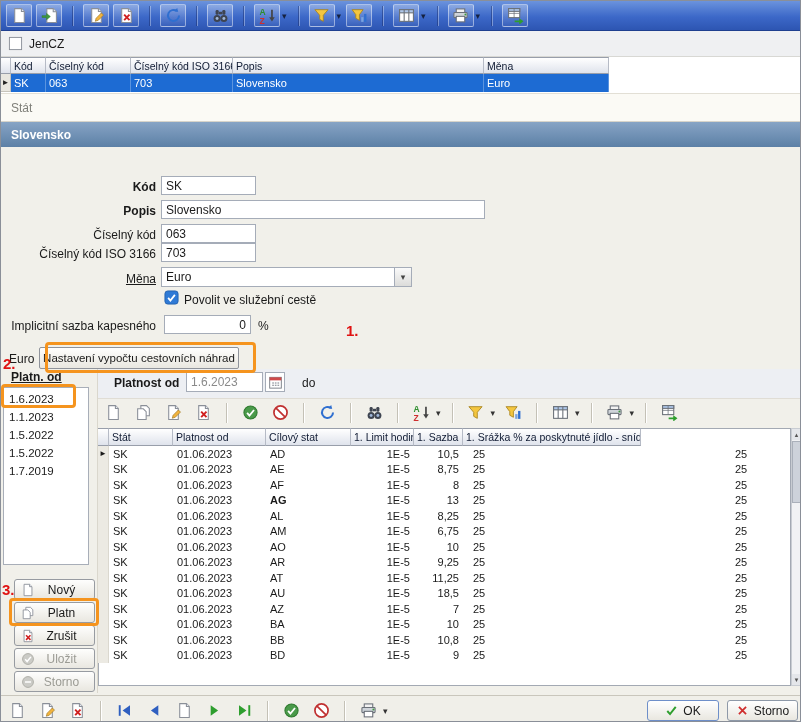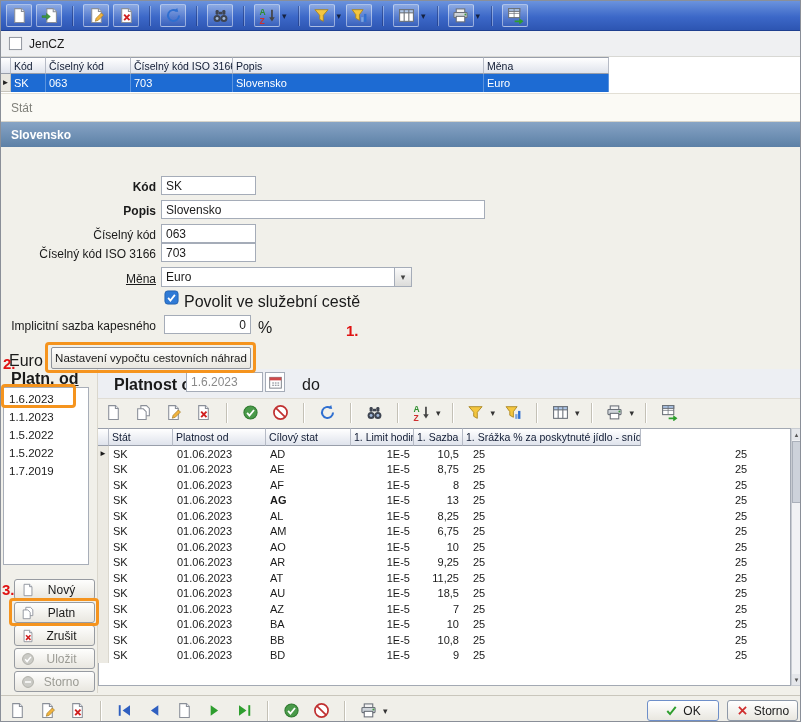--- a/index.html
+++ b/index.html
@@ -31,21 +31,21 @@
   .rt-sel{background:#eceae3;border-right:1px solid #dbd8cf;justify-content:center;font-size:8px;padding:0}
   .al{justify-content:flex-start}
   .ar{justify-content:flex-end}
   .p1{justify-content:flex-start;padding-left:10px}
   .p2{justify-content:flex-start;padding-left:94px}
   
   .stat-bar{position:absolute;left:0;top:92px;width:801px;height:29px;background:#fbfaf5;border-top:1px solid #e2dfd5;border-bottom:1px solid #d7d4ca;display:flex;align-items:center;padding-left:10px;color:#80807a}
   .slov-bar{position:absolute;left:0;top:121px;width:801px;height:25px;background:linear-gradient(#87a4c5,#5c80a6);display:flex;align-items:center;padding-left:10px;color:#fff;font-weight:bold}
   .jencz{position:absolute;left:0;top:30px;width:801px;height:26px;background:#eff0f2;border-bottom:1px solid #d8d8d4;display:flex;align-items:center;gap:6px;padding-left:7px}
   
-  .lbl{position:absolute;font-size:16px;white-space:nowrap}
+  .lbl{position:absolute;font-size:12px;white-space:nowrap}
   .lblr{position:absolute;width:150px;text-align:right;font-size:12px;white-space:nowrap}
   .b{font-weight:bold}
   .u{text-decoration:underline;cursor:pointer}
   .inp{position:absolute;background:#fff;border:1px solid #a5acb8;font-size:12px;display:flex;align-items:center;padding:0 4px;white-space:nowrap;overflow:hidden}
   .inp.num{justify-content:flex-end}
   .combo{position:absolute;background:#fff;border:1px solid #a5acb8;display:flex;align-items:stretch}
   .combo .val{flex:1;display:flex;align-items:center;padding:0 4px;font-size:12px}
   .combo .dd{width:17px;background:linear-gradient(#fafafa,#dcdcda);border-left:1px solid #a5acb8;display:flex;align-items:center;justify-content:center;font-size:9px;color:#444;cursor:pointer}
   .btn{position:absolute;border:1px solid #8f939b;border-radius:2px;background:linear-gradient(#fefefd,#e9e7e0);display:flex;align-items:center;justify-content:center;font-size:11.5px;cursor:pointer;white-space:nowrap}
   .gi svg{width:15px;height:15px}
@@ -234,21 +234,21 @@
         <rect x="1" y="1" width="14" height="14" rx="3" fill="#2f7ad6" stroke="#2462ae"></rect>
         <path d="M4.4 8.4l2.4 2.8 4.8-6" fill="none" stroke="#fff" stroke-width="1.9"></path>
       </svg>
     </span>
   <span class="lbl" style="left:183px;top:292px">Povolit ve služební cestě</span>
 
   <span class="lblr" style="left:5px;top:318px">Implicitní sazba kapesného</span>
   <div class="inp num" style="left:163px;top:314px;width:87px;height:19px">0</div>
   <span class="lbl" style="left:257px;top:318px">%</span>
 
-  <div class="btn" style="left:50px;top:346px;width:200px;height:22px">Nastavení vypočtu cestovních náhrad</div>
+  <div class="btn" style="left:38px;top:346px;width:200px;height:22px">Nastavení vypočtu cestovních náhrad</div>
 
   <span class="lbl" style="left:8px;top:351px">Euro</span>
   <span class="lbl b u" style="left:10px;top:369px">Platn. od</span>
   <div class="datelist" id="dateList" style="left:2px;top:386px;width:86px;height:178px">
       <div class="date-item">1.6.2023</div>
       <div class="date-item">1.1.2023</div>
       <div class="date-item">1.5.2022</div>
       <div class="date-item">1.5.2022</div>
       <div class="date-item">1.7.2019</div>
     </div>

